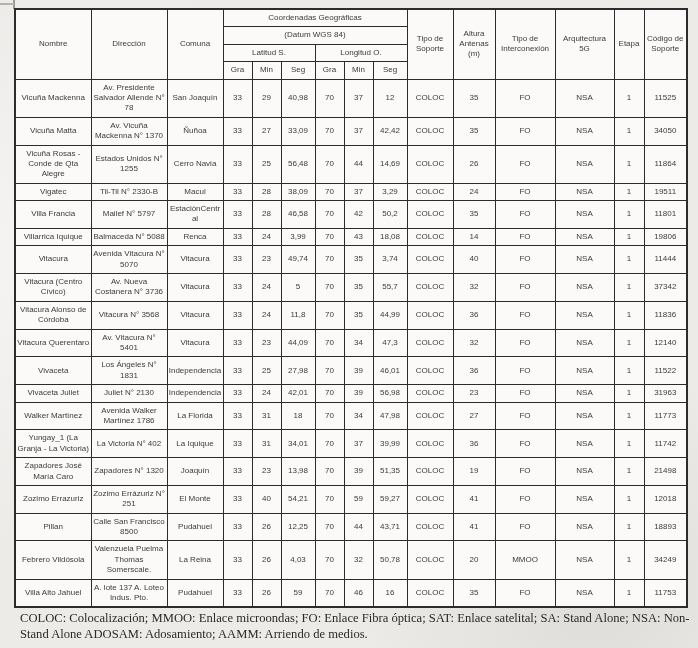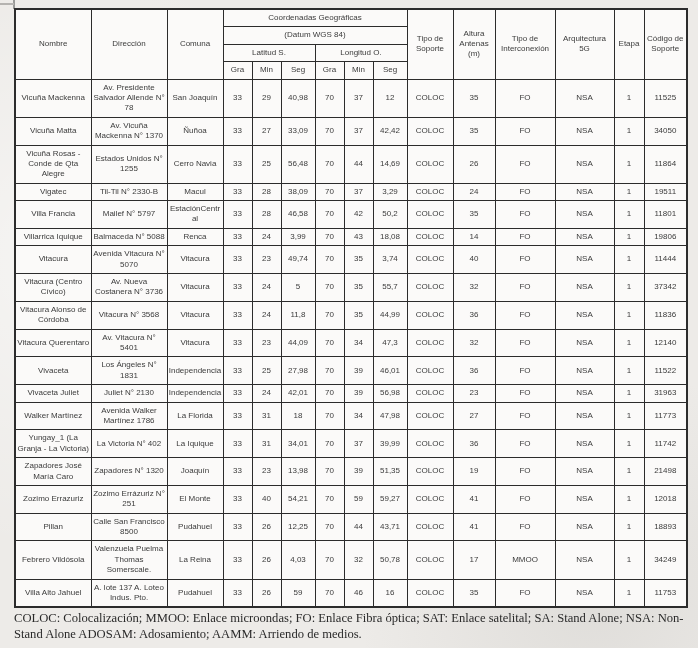--- a/index.html
+++ b/index.html
@@ -35,21 +35,21 @@
     vertical-align: middle;
     padding: 3px 1px;
     line-height: 1.3;
     font-weight: normal;
     overflow: hidden;
     word-wrap: break-word;
   }
   thead th { padding: 2px 1px; }
   .footnote {
     position: absolute;
-    left: 14px;
+    left: 20px;
     top: 610px;
     width: 676px;
     font-family: "Liberation Serif", serif;
     font-size: 12.6px;
     line-height: 1.28;
     color: #2a2a2a;
   }
 </style>
 </head>
 <body>
@@ -398,21 +398,21 @@
         <td>Febrero Vildósola</td>
         <td>Valenzuela Puelma Thomas Somerscale.</td>
         <td>La Reina</td>
         <td>33</td>
         <td>26</td>
         <td>4,03</td>
         <td>70</td>
         <td>32</td>
         <td>50,78</td>
         <td>COLOC</td>
-        <td>17</td>
+        <td>20</td>
         <td>MMOO</td>
         <td>NSA</td>
         <td>1</td>
         <td>34249</td>
       </tr>
       <tr>
         <td>Villa Alto Jahuel</td>
         <td>A. lote 137 A. Loteo Indus. Pto.</td>
         <td>Pudahuel</td>
         <td>33</td>

